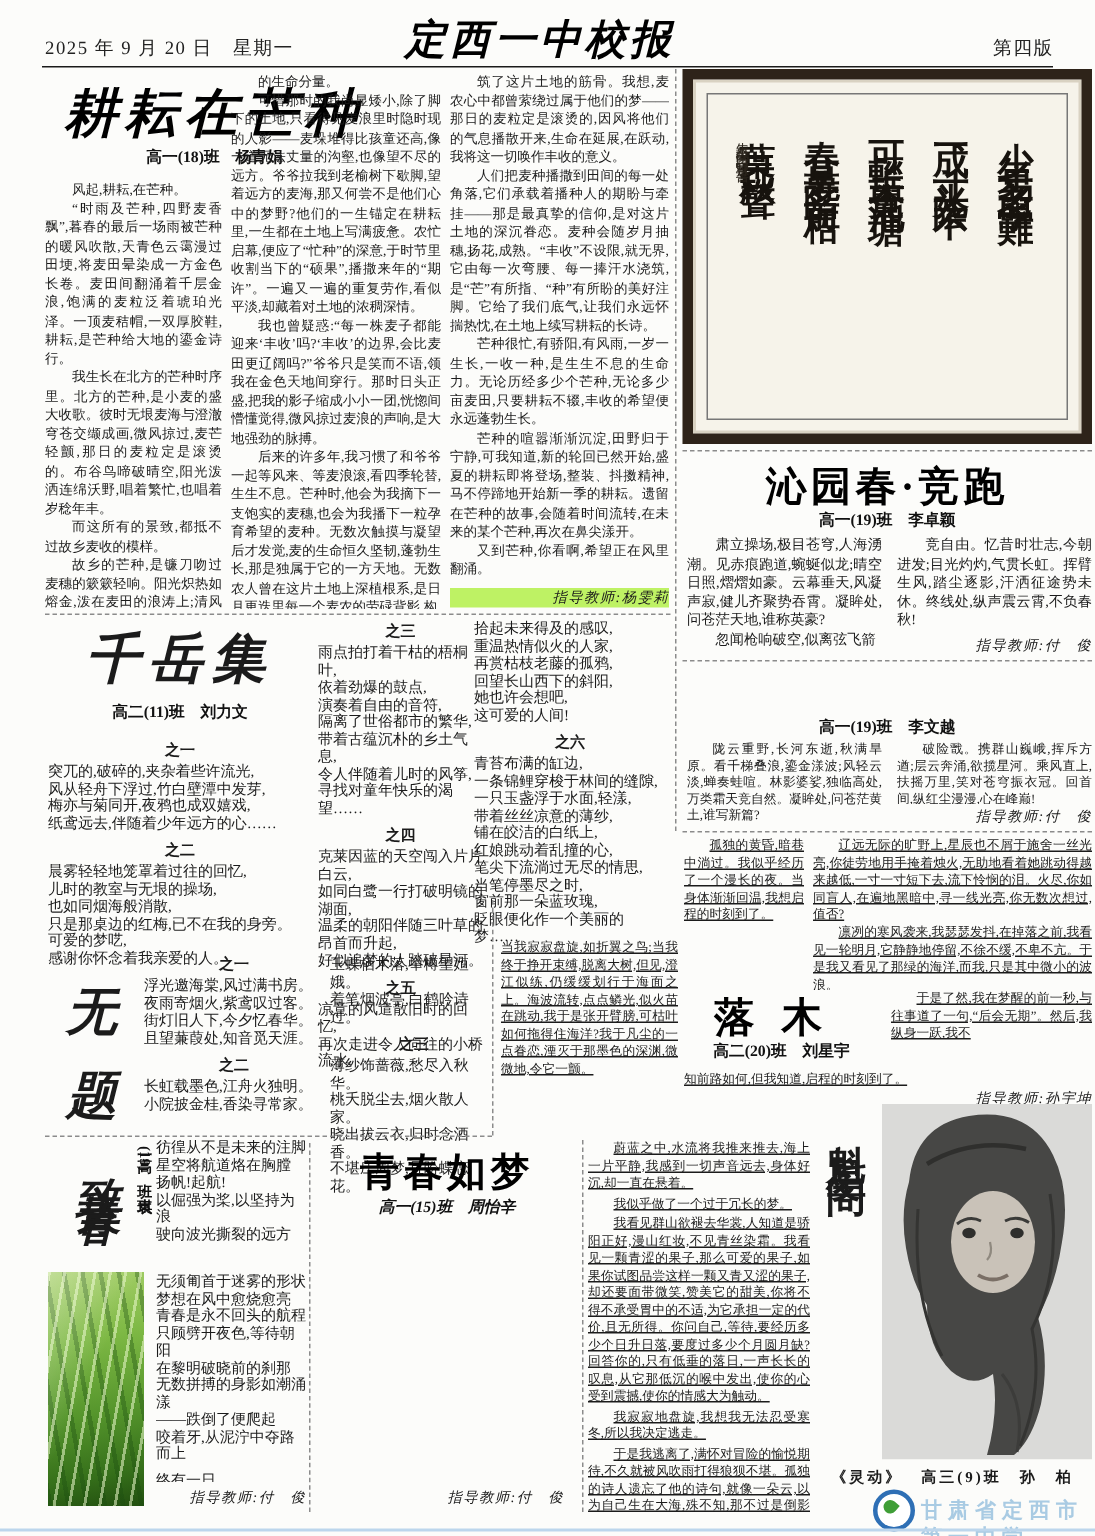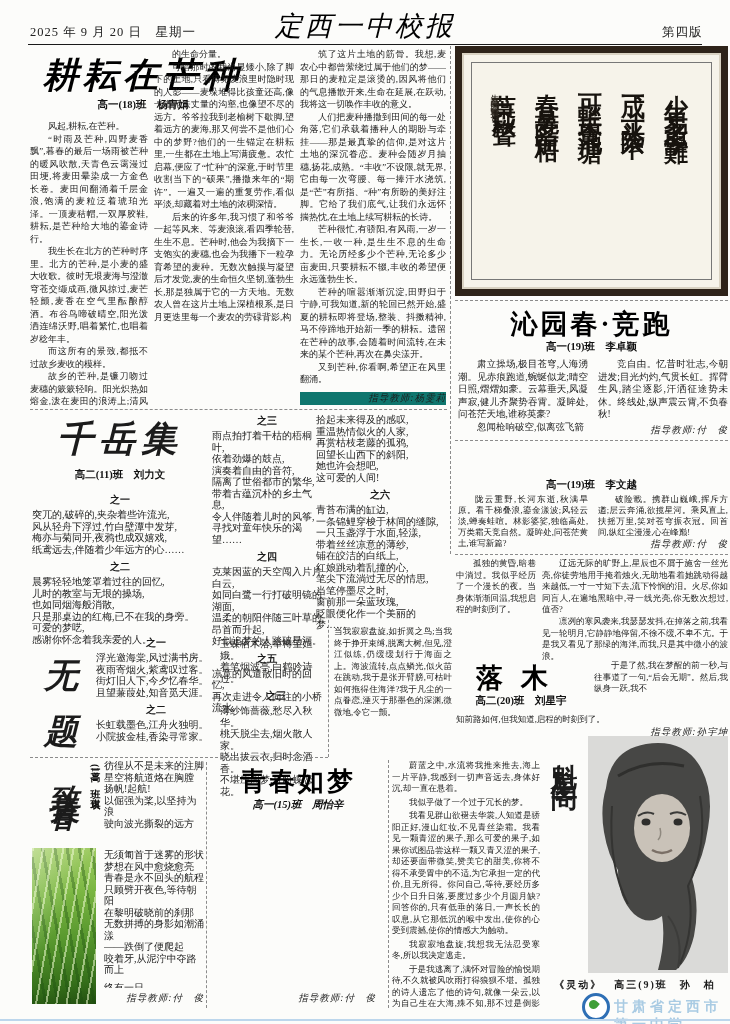--- a/index.html
+++ b/index.html
@@ -1,32 +1,32 @@
 <!DOCTYPE html>
 <html><head>
 <meta charset="utf-8">
 <style>
   html,body{margin:0;padding:0;background:#ffffff;}
   #page{position:relative;width:730px;height:1024px;background:#fcfcfa;overflow:hidden;
         font-family:"Liberation Serif","DejaVu Serif",serif;color:#1b1b1b;}
   .abs{position:absolute;}
   .clip{overflow:hidden;}
   .hdr-small{font-size:12.5px;letter-spacing:1px;color:#222;}
-  .masthead{font-size:27px;font-weight:400;font-style:italic;letter-spacing:3px;color:#000;text-align:center;}
+  .masthead{font-size:27px;font-weight:700;font-style:italic;letter-spacing:3px;color:#000;}
   .rule{border-top:1.6px solid #1a1a1a;}
   .hsep{height:0;border-top:1px dashed #8b8b8b;}
   .vsep{width:0;border-left:1px dashed #8b8b8b;}
   .title-xl{font-weight:900;font-style:italic;font-size:35px;letter-spacing:5px;text-align:center;color:#000;}
   .title-poster{font-weight:900;font-size:27px;letter-spacing:3px;text-align:center;color:#000;}
   .byline{font-weight:700;font-size:10.5px;text-align:center;color:#111;}
   .byline-i{font-style:italic;}
   .body{font-size:9px;line-height:12.5px;text-align:justify;}
   .body p{margin:0;text-indent:2em;}
   .frag{font-size:8.5px;line-height:11.5px;text-align:justify;}
-  .frag p{margin:0 0 2px 0;text-indent:2em;}
+  .frag p{margin:0 0 2px 0;text-indent:2em;text-decoration:underline;}
   .noindent p{text-indent:0;}
   .poem{font-size:9.5px;line-height:13px;white-space:pre-line;}
   .poem-sm{font-size:10px;line-height:11.5px;white-space:pre-line;}
   .label{font-weight:700;font-size:10px;text-align:center;margin:5px 0 2px 0;}
   .teacher{font-size:9.5px;font-style:italic;text-align:right;letter-spacing:1px;}
   .vert{writing-mode:vertical-rl;}
   .brush{font-weight:900;font-style:italic;}
   .frame{border:7px solid #2e2319;background:#f6f3ea;box-shadow:inset 0 0 0 2px #d9d2c2;}
   .frame-inner{position:absolute;inset:9px;border:1px solid #777;}
   .callig{writing-mode:vertical-rl;white-space:pre-line;font-size:24px;line-height:43px;
@@ -51,37 +51,38 @@
   <div class="abs hdr-small" style="left:30px;top:24px;">2025 年 9 月 20 日　星期一</div>
   <div class="abs masthead" style="left:270px;top:8px;width:190px;">定西一中校报</div>
   <div class="abs hdr-small" style="left:662px;top:24px;">第四版</div>
   <div class="abs rule" style="left:28px;top:44px;width:674px;"></div>
 
   <div class="abs title-xl" style="left:34px;top:52px;width:218px;">耕耘在芒种</div>
   <div class="abs byline" style="left:34px;top:98px;width:218px;">高一(18)班　杨青娟</div>
   <div class="abs body clip" style="left:30px;top:120px;width:118px;height:286px;">
     <p>风起,耕耘,在芒种。</p>
     <p>“时雨及芒种,四野麦香飘”,暮春的最后一场雨被芒种的暖风吹散,天青色云霭漫过田埂,将麦田晕染成一方金色长卷。麦田间翻涌着千层金浪,饱满的麦粒泛着琥珀光泽。一顶麦秸帽,一双厚胶鞋,耕耘,是芒种给大地的鎏金诗行。</p>
-    <p>我生长在北方的芒种时序里。北方的芒种,是小麦的盛大收歌。彼时无垠麦海与澄澈穹苍交缬成画,微风掠过,麦芒轻颤,麦香在空气里酝酿醇酒。布谷鸟啼破晴空,阳光泼洒连绵沃野,唱着繁忙,也唱着岁稔年丰。</p>
+    <p>我生长在北方的芒种时序里。北方的芒种,是小麦的盛大收歌。彼时无垠麦海与澄澈穹苍交缬成画,微风掠过,麦芒轻颤,那日的麦粒定是滚烫的。布谷鸟啼破晴空,阳光泼洒连绵沃野,唱着繁忙,也唱着岁稔年丰。</p>
     <p>而这所有的景致,都抵不过故乡麦收的模样。</p>
     <p>故乡的芒种,是镰刀吻过麦穗的簌簌轻响。阳光炽热如熔金,泼在麦田的浪涛上;清风掠过,金沙浪浩浩茫茫,低吟着大地的慷慨馈赠。光影里的麦田,早已胜却人间无数。我抓不住风的形状,可它却在田上烙下起伏的掌纹,赋予这片土最本真的灵魂。麦田垄间,有人以粗手掌扶过麦穗纹路,触摸那沉甸甸</p>
   </div>
   <div class="abs body clip" style="left:154px;top:48px;width:140px;height:358px;">
     <p>的生命分量。</p>
     <p>可惜那时的我尚显矮小,除了脚下的土地,只看得见麦浪里时隐时现的人影——麦垛堆得比孩童还高,像一道无法丈量的沟壑,也像望不尽的远方。爷爷拉我到老榆树下歇脚,望着远方的麦海,那又何尝不是他们心中的梦野?他们的一生锚定在耕耘里,一生都在土地上写满疲惫。农忙启幕,便应了“忙种”的深意,于时节里收割当下的“硕果”,播撒来年的“期许”。一遍又一遍的重复劳作,看似平淡,却藏着对土地的浓稠深情。</p>
+    <p>我也曾疑惑:“每一株麦子都能迎来‘丰收’吗?‘丰收’的边界,会比麦田更辽阔吗?”爷爷只是笑而不语,领我在金色天地间穿行。那时日头正盛,把我的影子缩成小小一团,恍惚间懵懂觉得,微风掠过麦浪的声响,是大地强劲的脉搏。</p>
     <p>后来的许多年,我习惯了和爷爷一起等风来、等麦浪滚,看四季轮替,生生不息。芒种时,他会为我摘下一支饱实的麦穗,也会为我播下一粒孕育希望的麦种。无数次触摸与凝望后才发觉,麦的生命恒久坚韧,蓬勃生长,那是独属于它的一方天地。无数农人曾在这片土地上深植根系,是日月更迭里每一个麦农的劳碌背影,构</p>
   </div>
   <div class="abs body clip" style="left:300px;top:48px;width:146px;height:340px;">
     <p>筑了这片土地的筋骨。我想,麦农心中都曾萦绕过属于他们的梦——那日的麦粒定是滚烫的,因风将他们的气息播散开来,生命在延展,在跃动,我将这一切唤作丰收的意义。</p>
     <p>人们把麦种播撒到田间的每一处角落,它们承载着播种人的期盼与牵挂——那是最真挚的信仰,是对这片土地的深沉眷恋。麦种会随岁月抽穗,扬花,成熟。“丰收”不设限,就无界,它由每一次弯腰、每一捧汗水浇筑,是“芒”有所指、“种”有所盼的美好注脚。它给了我们底气,让我们永远怀揣热忱,在土地上续写耕耘的长诗。</p>
     <p>芒种很忙,有骄阳,有风雨,一岁一生长,一收一种,是生生不息的生命力。无论历经多少个芒种,无论多少亩麦田,只要耕耘不辍,丰收的希望便永远蓬勃生长。</p>
     <p>芒种的喧嚣渐渐沉淀,田野归于宁静,可我知道,新的轮回已然开始,盛夏的耕耘即将登场,整装、抖擞精神,马不停蹄地开始新一季的耕耘。遗留在芒种的故事,会随着时间流转,在未来的某个芒种,再次在鼻尖漾开。</p>
     <p>又到芒种,你看啊,希望正在风里翻涌。</p>
   </div>
-  <div class="abs teacher" style="left:300px;top:392px;width:146px;background:#0f766e;">指导教师:杨雯莉</div>
+  <div class="abs teacher" style="left:300px;top:392px;width:146px;background:#bef264;">指导教师:杨雯莉</div>
   <div class="abs hsep" style="left:30px;top:409px;width:417px;"></div>
   <div class="abs vsep" style="left:450px;top:46px;height:508px;"></div>
 
   <div class="abs frame" style="left:455px;top:46px;width:259px;height:236px;">
     <div class="frame-inner">
       <div class="abs callig" style="right:14px;top:12px;height:200px;">少年易老學難
 成一寸光陰不
 可輕未覺池塘
 春草夢階前梧
 葉已秋聲</div>

